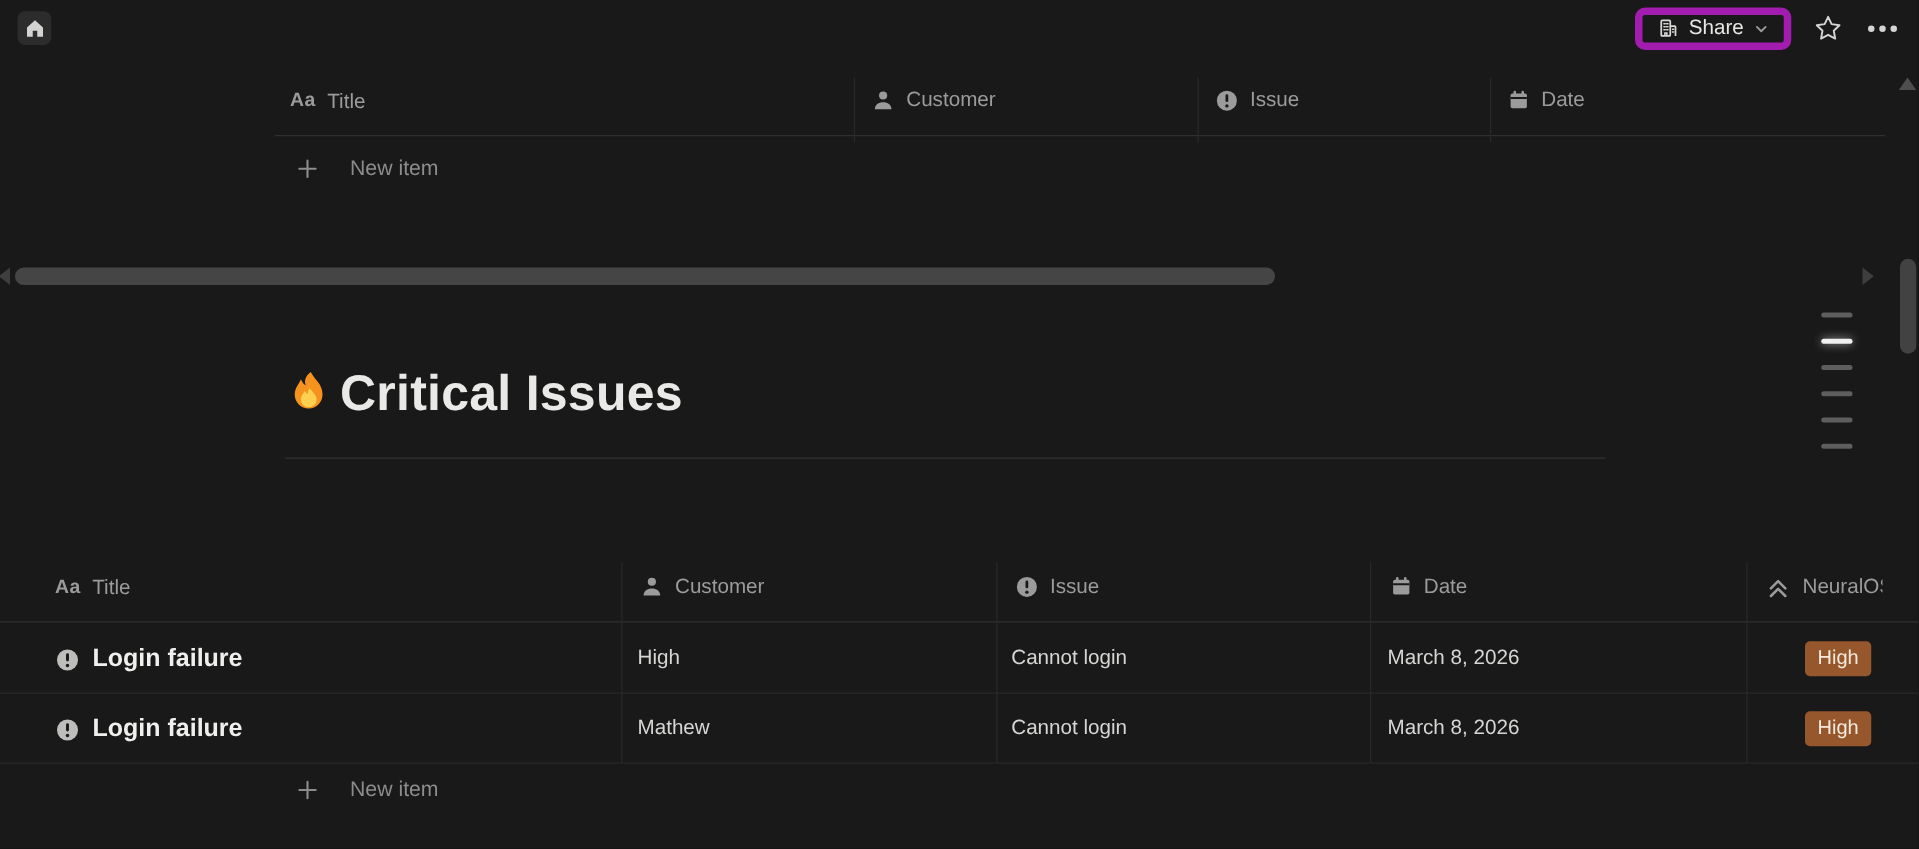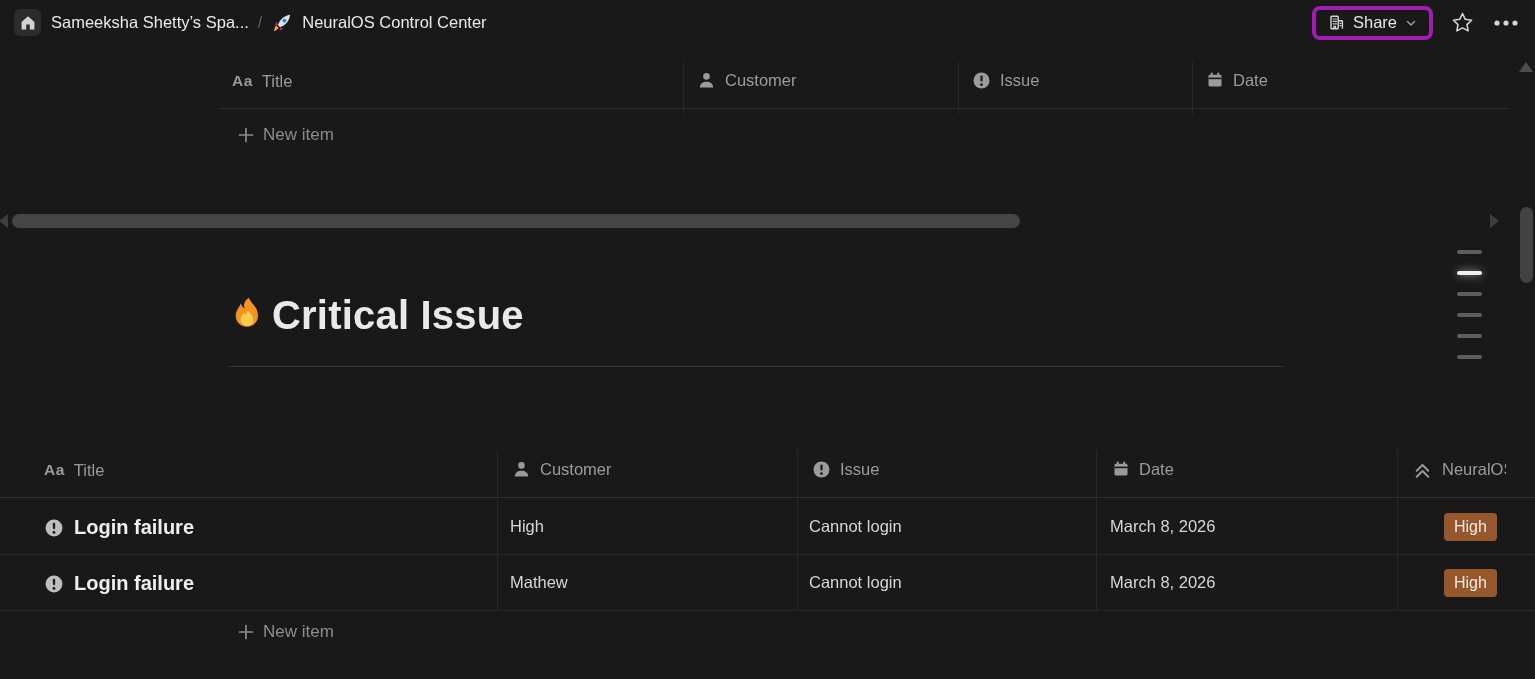--- a/index.html
+++ b/index.html
@@ -8,31 +8,31 @@
   .abs{position:absolute;}
   button{background:none;border:none;padding:0;margin:0;font:inherit;color:inherit;cursor:pointer;}
 
   
   .topbar{position:absolute;left:0;top:0;width:1535px;height:45px;display:flex;align-items:center;padding:0 14px;box-sizing:border-box;}
   .home-btn{width:27px;height:27px;background:#2C2C2C;border-radius:6px;display:flex;align-items:center;justify-content:center;margin-right:10px;}
   .breadcrumb{display:flex;align-items:center;gap:9px;}
   .bc-item{font-size:16.5px;color:#E9E9E7;white-space:nowrap;}
   .bc-sep{color:#5F5F5F;font-size:16px;}
   .topbar-right{margin-left:auto;display:flex;align-items:center;gap:14px;}
-  .share-btn{display:flex;align-items:center;gap:8px;border:4px solid #a21caf;border-radius:8px;height:34px;padding:0 12px;color:#E6E6E4;font-size:16.5px;}
+  .share-btn{display:flex;align-items:center;gap:8px;border:6px solid #a21caf;border-radius:8px;height:34px;padding:0 12px;color:#E6E6E4;font-size:16.5px;}
   .icon-btn{display:flex;align-items:center;justify-content:center;width:30px;height:30px;}
 
   
   .hgroup{position:absolute;display:flex;gap:9px;color:#9B9B9B;font-size:16.5px;white-space:nowrap;}
   .aa{font-weight:700;font-size:15.5px;color:#9B9B9B;letter-spacing:.5px;}
   .cellgroup{position:absolute;display:flex;align-items:center;gap:10px;white-space:nowrap;}
   .rowtitle{font-weight:700;font-size:20px;color:#EFEFED;}
   .cellval{font-size:16.5px;color:#D6D6D4;}
   .vdiv{position:absolute;width:1px;background:#282828;}
-  .newitem{position:absolute;display:flex;align-items:center;gap:8px;color:#8C8C8C;font-size:17px;}
+  .newitem{position:absolute;display:flex;align-items:center;gap:25px;color:#8C8C8C;font-size:17px;}
 
   
   .hthumb{position:absolute;left:12px;top:214px;width:1008px;height:14px;background:#454545;border-radius:7px;}
   .vthumb{position:absolute;left:1520px;top:207px;width:13px;height:76px;background:#424242;border-radius:7px;}
   .tri-left{width:0;height:0;border-top:7px solid transparent;border-bottom:7px solid transparent;border-right:9px solid #3E3E3E;}
   .tri-right{width:0;height:0;border-top:7px solid transparent;border-bottom:7px solid transparent;border-left:9px solid #3E3E3E;}
   .tri-up{width:0;height:0;border-left:7px solid transparent;border-right:7px solid transparent;border-bottom:10px solid #4E4E4E;}
   .outline-line{position:absolute;left:1457px;width:25px;height:3.5px;border-radius:2px;background:#5E5E5E;}
   .outline-line.active{background:#F0F0F0;box-shadow:0 0 8px rgba(240,240,240,.65);}
 
@@ -53,34 +53,20 @@
 <div class="screen">
 
   <header class="topbar">
     <button class="home-btn">
       <span style="display:flex;">
         <svg width="16" height="16" viewBox="0 0 16 16">
             <path d="M8 1.2 1.6 7v7.4h4.6V9.6h3.6v4.8h4.6V7z" fill="#D3D3D1"></path>
           </svg>
       </span>
     </button>
-    <nav class="breadcrumb">
-      <span class="bc-item">Sameeksha Shetty’s Spa...</span>
-      <span class="bc-sep">/</span>
-      <span style="display:flex;">
-        <svg width="22" height="22" viewBox="0 0 22 22">
-          <path d="M3 19.2c.3-2.6 1.1-4.4 2.3-5.6l2.3 2.3C6.4 17.1 4.6 18.8 3 19.2z" fill="#F5A93B"></path>
-          <path d="M7 13.2 9 15.2C13.4 14 18.2 9.8 19.2 2.8 12.2 3.8 8.1 8.8 7 13.2z" fill="#D8E1EA"></path>
-          <circle cx="13.4" cy="8.6" r="1.9" fill="#2383E2"></circle>
-          <path d="M7 13.2c-1.5-.3-2.6 0-3.7.8L5.8 9.6c.4 1.4.7 2.5 1.2 3.6z" fill="#C43131"></path>
-          <path d="M9 15.2c.3 1.5 0 2.6-.8 3.7l4.4-2.5c-1.4-.4-2.5-.7-3.6-1.2z" fill="#C43131"></path>
-        </svg>
-      </span>
-      <span class="bc-item">NeuralOS Control Center</span>
-    </nav>
     <div class="topbar-right">
       <button class="share-btn">
         <span style="display:flex;">
           <svg width="17" height="17" viewBox="0 0 17 17" fill="none" stroke="#D8D8D6">
             <rect x="3" y="2.3" width="7.2" height="12.4" rx="0.8" stroke-width="1.4"></rect>
             <path d="M10.2 6.8h3.6a.6.6 0 0 1 .6.6v7.3" stroke-width="1.4"></path>
             <path d="M5.1 5h1.1M7.3 5h1.1M5.1 7.4h1.1M7.3 7.4h1.1M5.1 9.8h1.1M7.3 9.8h1.1M12 9.3h.9M12 11.6h.9" stroke-width="1.2" stroke-linecap="round"></path>
             <path d="M5.9 14.7v-2.3h1.6v2.3" stroke-width="1.2"></path>
           </svg>
         </span>
@@ -172,21 +158,21 @@
   <div class="outline-line" style="top:334px;"></div>
   <div class="outline-line" style="top:355px;"></div>
 
   <div class="pagetitle">
     <span style="display:flex;">
       <svg width="42" height="42" viewBox="0 0 40 40">
         <path d="M21.5 2.5c3.2 6.2 9 9 9 17.2a10.6 10.6 0 0 1-21.2 0c0-5.2 3.3-7.8 4.7-11.7 1.2 2.7 2.3 4 3.7 4.5-1.5-4 .3-7.2 3.8-10z" fill="#F6921E"></path>
         <path d="M20.8 14.8c2.3 3.3 5.2 4.8 5.2 8.6a6 6 0 0 1-12 0c0-2.7 1.9-4.4 3-6.4.9 1.3 1.7 2 2.6 2.2-.6-1.8.2-3.1 1.2-4.4z" fill="#FFD04F"></path>
       </svg>
     </span>
-    <span class="txt">Critical Issue</span>
+    <span class="txt">Critical Issues</span>
   </div>
   <div class="divider"></div>
 
   <div class="sectionrow">
     
     
 
     
     
     

